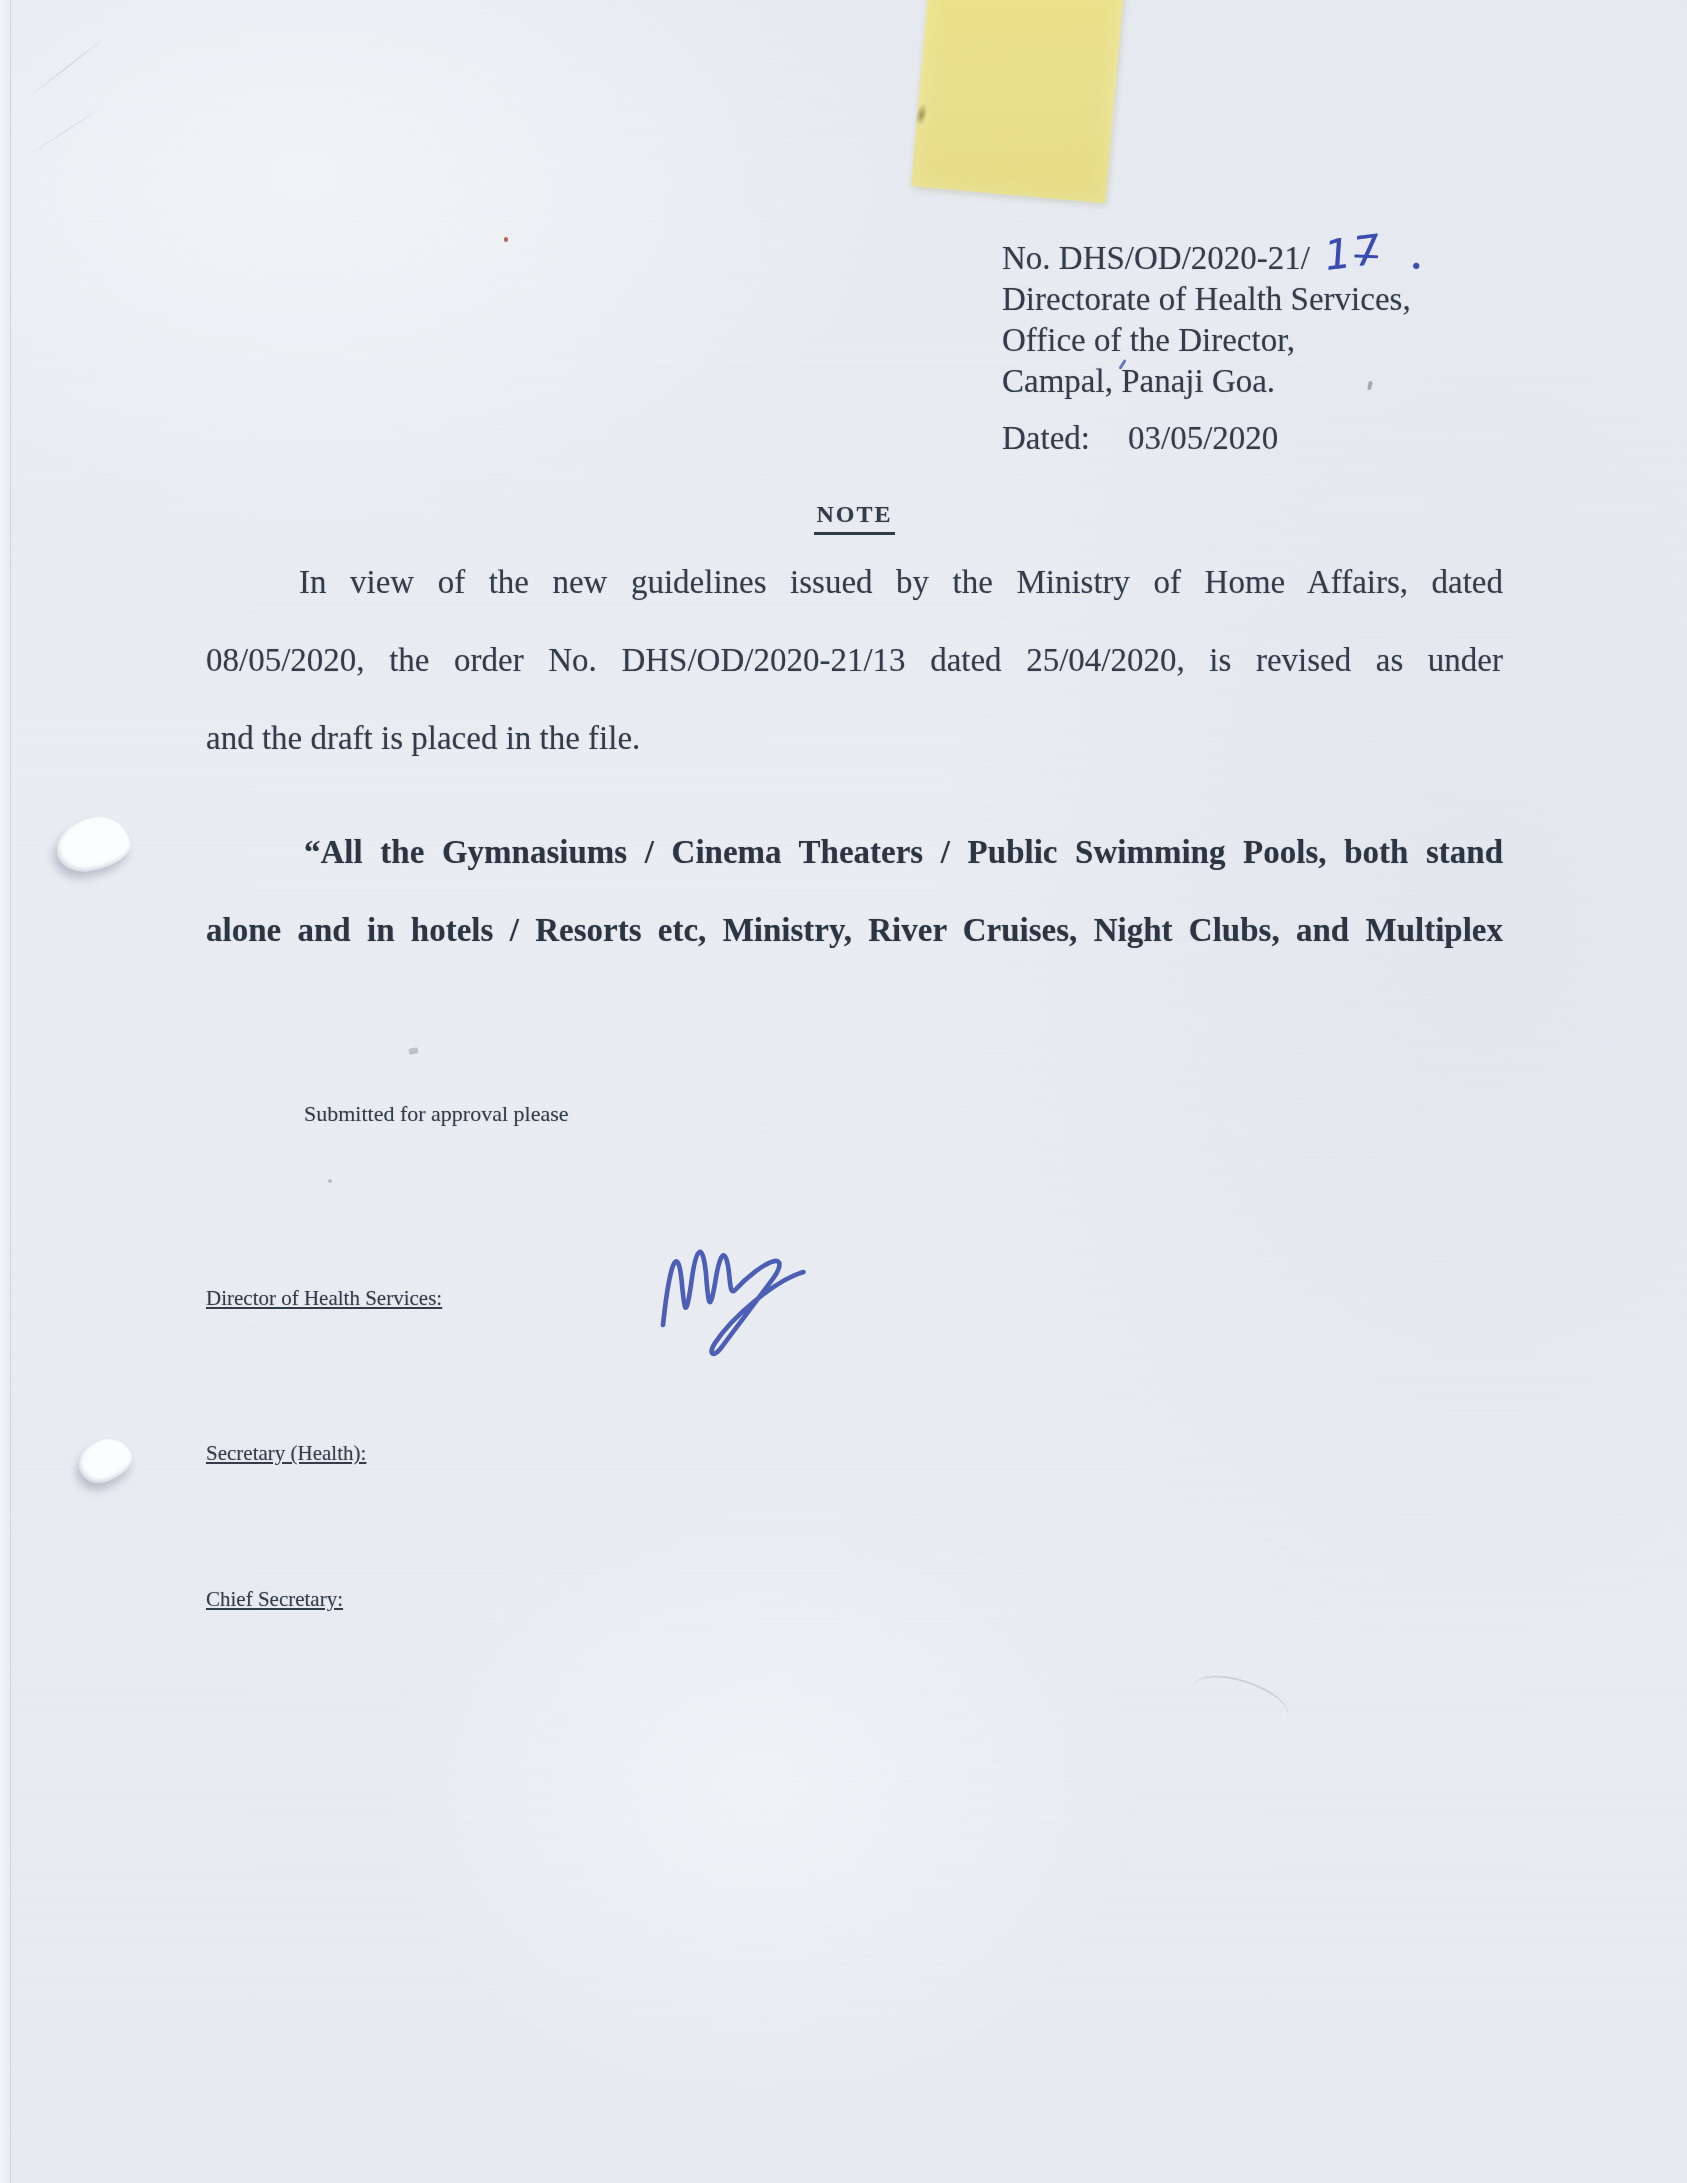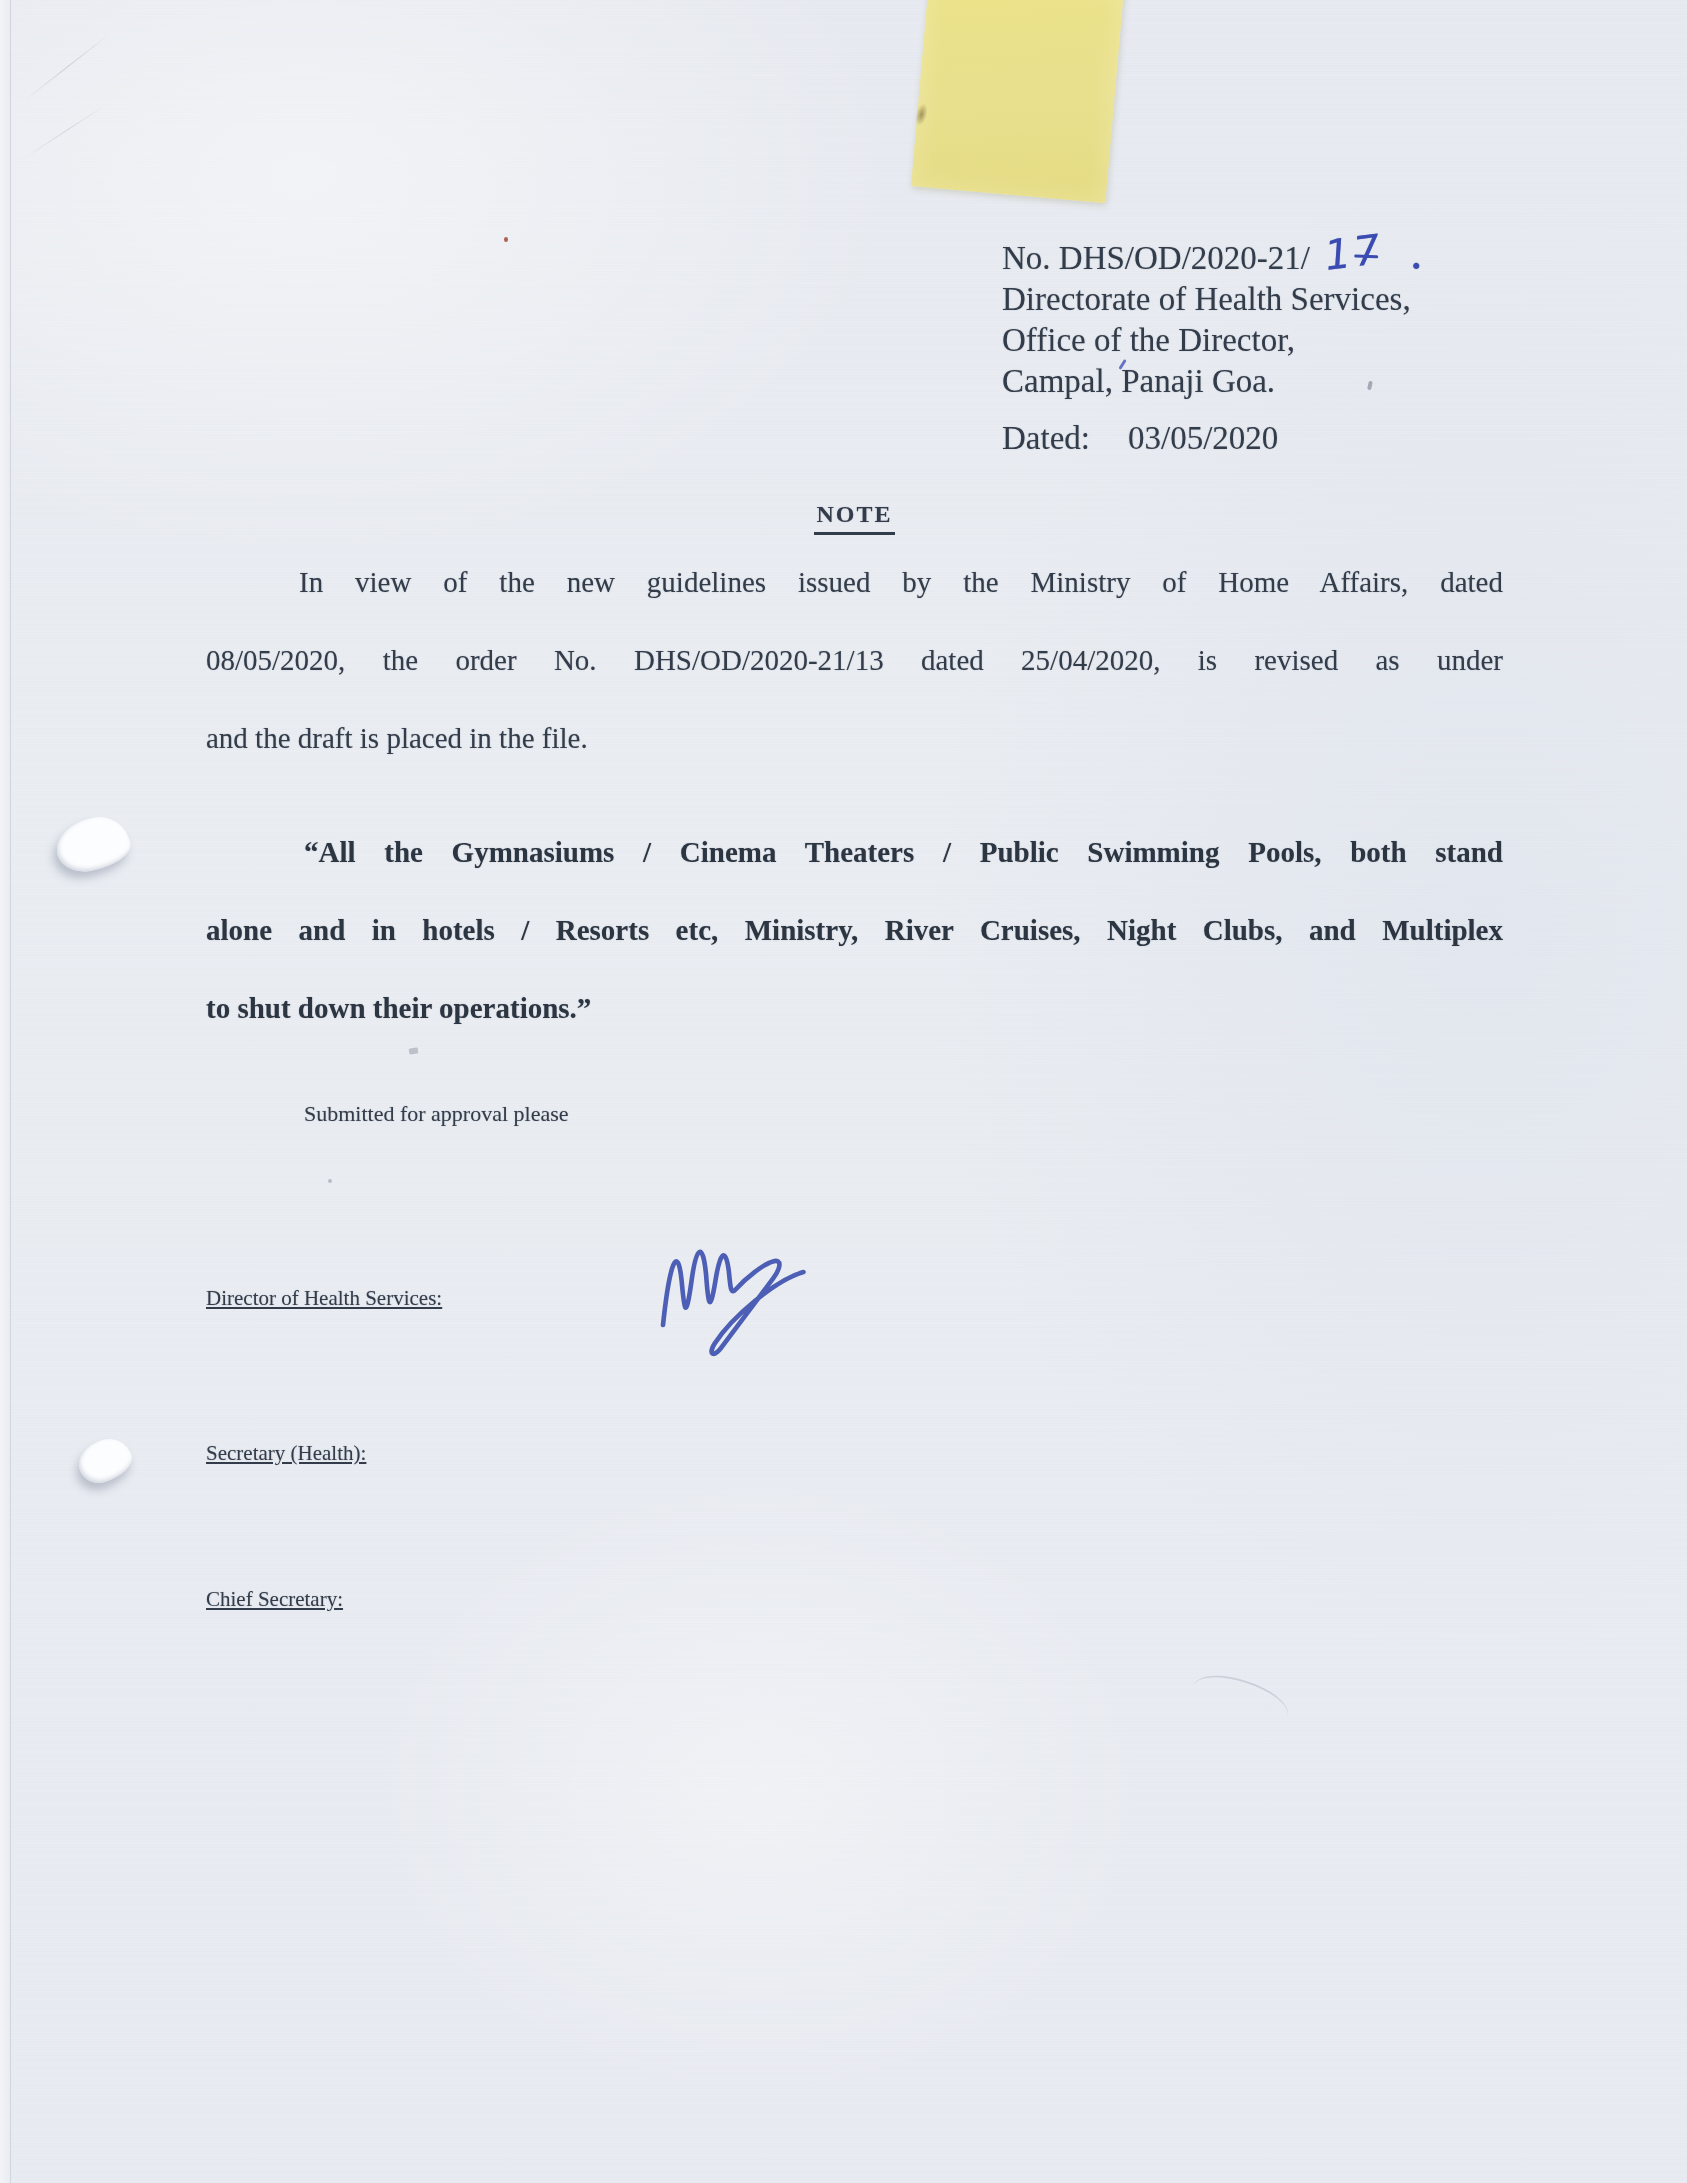--- a/index.html
+++ b/index.html
@@ -68,21 +68,21 @@
   .hw-dot { display:inline-block; margin-left:28px; color:#3a4cb1; font-size:38px; font-weight:bold; }
   .dated { margin-top:16px; }
   .dated-label { margin-right:38px; }
 
   
   .title-wrap { position:absolute; left:206px; top:501px; width:1297px; text-align:center; }
   .title { display:inline-block; font-weight:bold; font-size:24px; letter-spacing:2px;
     border-bottom:3.3px solid #323c4a; padding:0 2.6px 4px 2.6px; }
 
   
-  .para { position:absolute; left:206px; width:1297px; font-size:29px; }
+  .para { position:absolute; left:206px; width:1297px; font-size:33px; }
   .para .l { line-height:40px; height:40px; margin-bottom:38px; white-space:normal; }
   .justify { text-align:justify; text-align-last:justify; text-justify:inter-word; }
   .p1 { top:562px; }
   .p1 .l1 { padding-left:93px; }
   .p2 { top:832px; font-weight:bold; color:#2c3542; }
   .p2 .l1 { padding-left:98px; }
 
   .submitted { position:absolute; left:304px; top:1101px; font-size:22px; }
 
   .sig-label { position:absolute; left:206px; font-size:21px; white-space:nowrap;text-decoration:underline; }
@@ -133,21 +133,20 @@
 
   <div class="para p1 soft">
     <div class="l l1 justify">In view of the new guidelines issued by the Ministry of Home Affairs, dated</div>
     <div class="l justify">08/05/2020, the order No. DHS/OD/2020-21/13 dated 25/04/2020, is revised as under</div>
     <div class="l">and the draft is placed in the file.</div>
   </div>
 
   <div class="para p2 soft">
     <div class="l l1 justify">“All the Gymnasiums / Cinema Theaters / Public Swimming Pools, both stand</div>
     <div class="l justify">alone and in hotels / Resorts etc, Ministry, River Cruises, Night Clubs, and Multiplex</div>
-    <div class="l">to shut down their operations.”</div>
   </div>
 
   <div class="submitted soft">Submitted for approval please</div>
 
   <div class="sig-label sig-director soft">Director of Health Services:</div>
 
   <svg class="signature" viewBox="0 0 300 240" xmlns="http://www.w3.org/2000/svg">
     <path d="M 30,160
              C 40,66 52,36 58,92
              C 62,136 64,158 73,94

